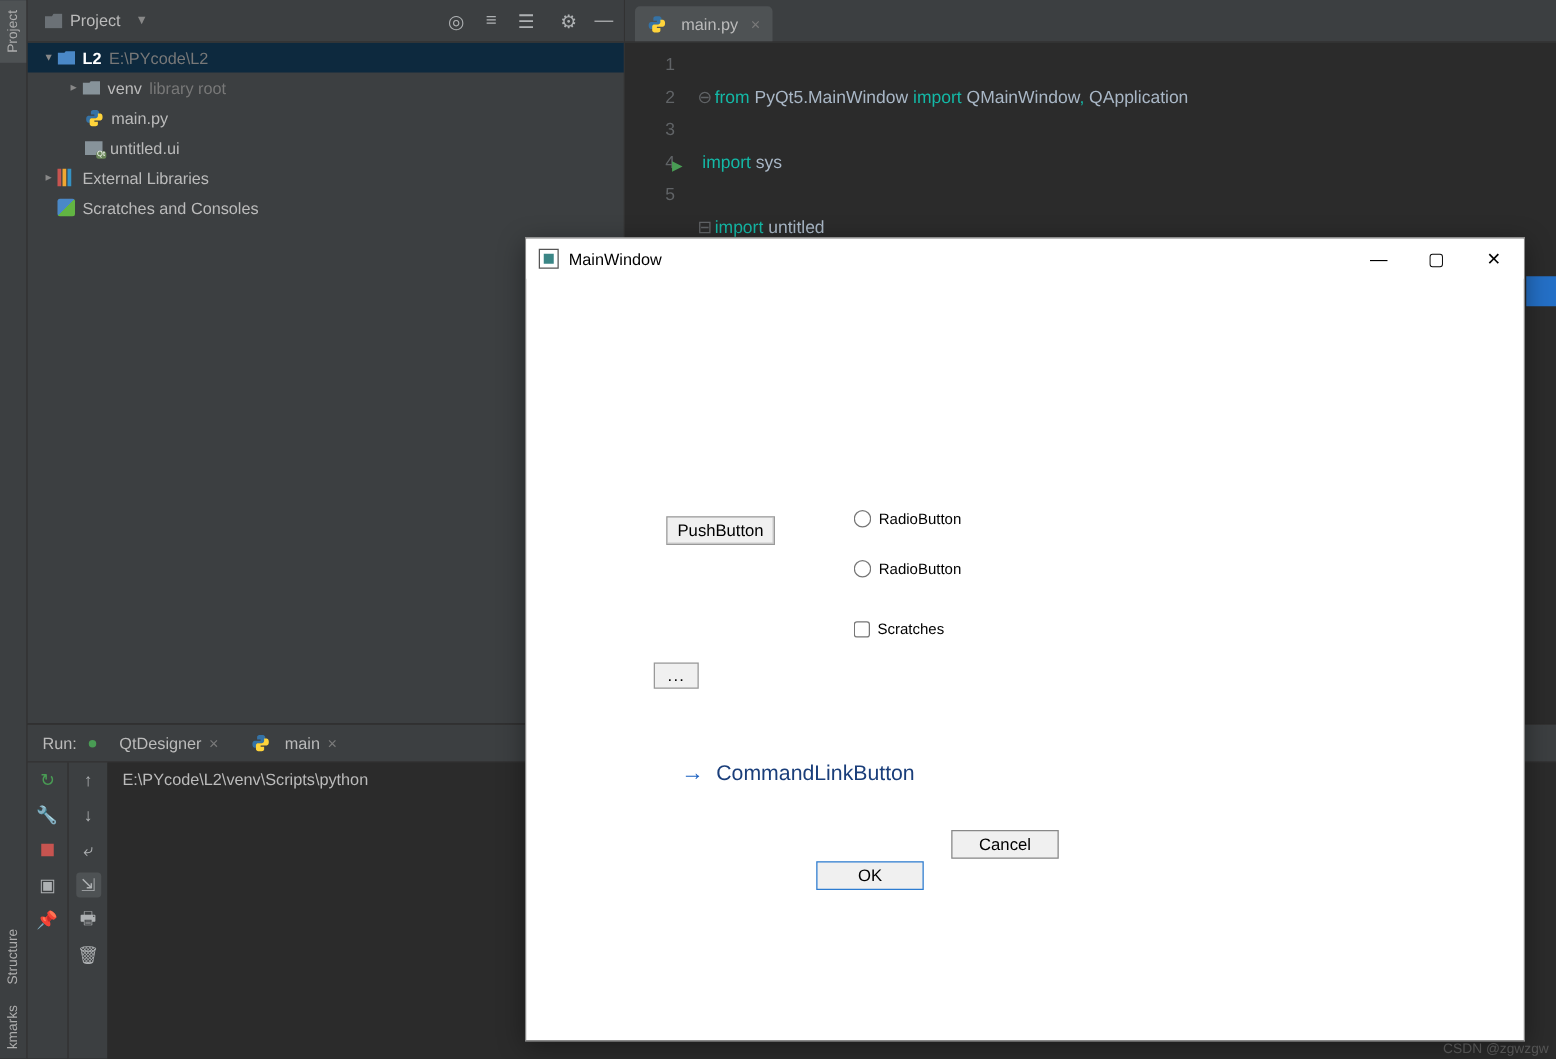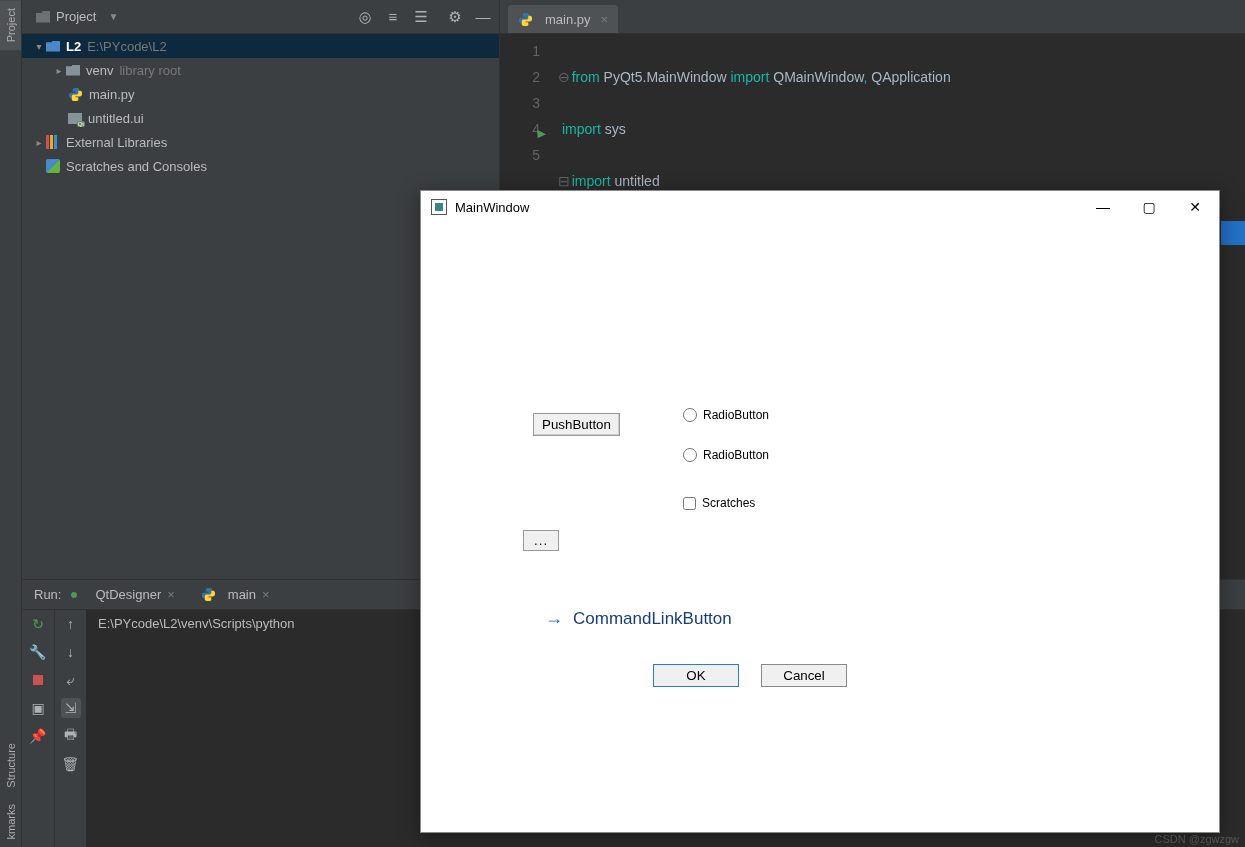--- a/index.html
+++ b/index.html
@@ -64,21 +64,21 @@
 .qt-ctrls span { width:28px; text-align:center; cursor:pointer; font-size:14px; font-family:Arial;}
 .qt-body { position:relative; height:calc(100% - 32px); font-family:"NSimSun","SimSun",monospace; font-size:12px;}
 .qt-pushbtn { position:absolute; left:112px; top:190px; border:1px solid #999; background:#f0f0f0; padding:3px 8px; cursor:pointer; box-shadow:inset -1px -1px 0 #ccc;}
 .qt-radio { position:absolute; display:flex; align-items:center; gap:6px; }
 .qt-radio input { width:14px; height:14px; }
 .qt-check { position:absolute; display:flex; align-items:center; gap:6px; }
 .qt-tool { position:absolute; left:102px; top:307px; border:1px solid #999; background:#f0f0f0; padding:2px 10px; cursor:pointer; letter-spacing:1px;}
 .qt-cmdlink { position:absolute; left:118px; top:379px; display:flex; align-items:center; gap:10px; color:#1a3e7a; font-family:"Segoe UI"; font-size:17px; cursor:pointer; padding:6px;}
 .qt-cmdlink .arr { color:#1a60c0; font-size:18px;}
 .qt-dlgbtn { position:absolute; border:1px solid #888; background:#f0f0f0; padding:3px 0; width:86px; text-align:center; cursor:pointer; top:441px;}
-.qt-dlgbtn.ok { left:232px; border:1px solid #2d7cd1;}
+.qt-dlgbtn.ok { left:232px; border:1px solid #2d7cd1;margin-top:25px;}
 .qt-dlgbtn.cancel { left:340px; }
 .watermark { position:absolute; right:6px; bottom:2px; color:#888; font-size:11px; opacity:.45;}
 .blue-strip { position:absolute; right:0; top:221px; width:24px; height:24px; background:#2470c7; }
 </style>
 </head>
 <body>
 
 <div class="ide">
   <div class="left-rail">
     <div class="rail-tab active">

